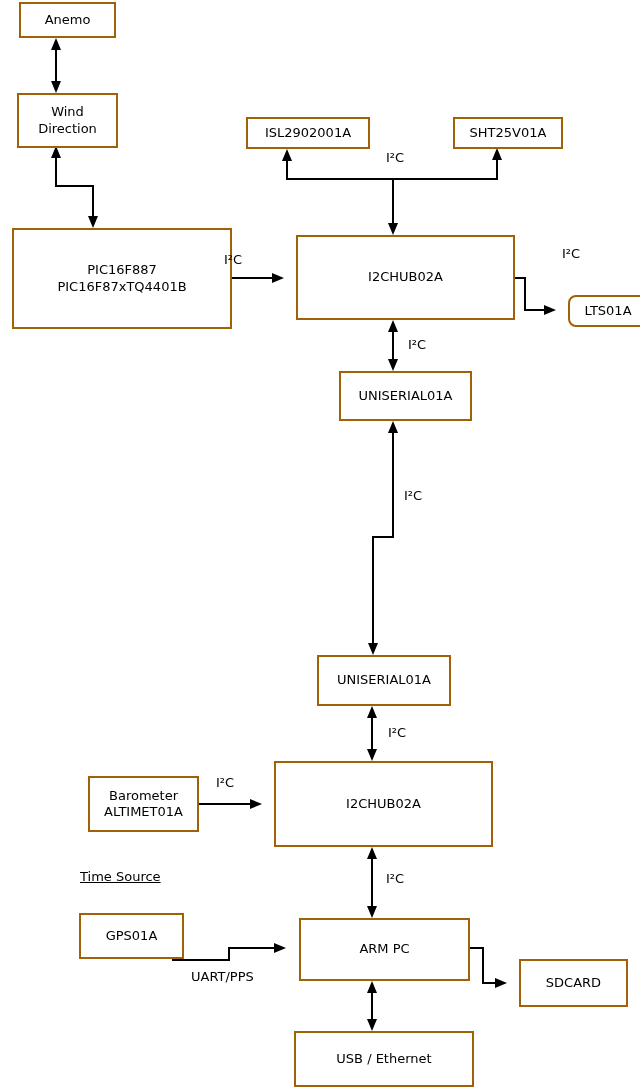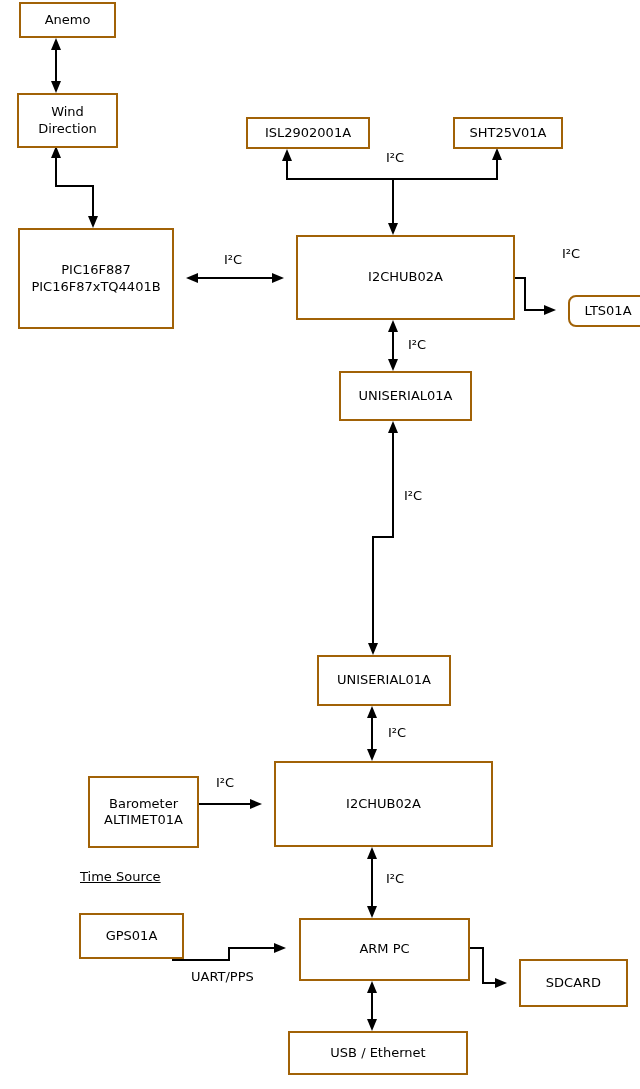--- a/index.html
+++ b/index.html
@@ -136,35 +136,35 @@
     <g>
       <path class="edge" d="M372,987 L372,1025"></path>
       <polygon class="arrowhead" points="372,981 367,993 377,993"></polygon>
       <polygon class="arrowhead" points="372,1031 367,1019 377,1019"></polygon>
     </g>
   </svg>
 
   <div class="box" style="left:7px;  top:2px;   width:97px;  height:36px;">Anemo</div>
   <div class="box" style="left:5px;  top:93px;  width:101px; height:55px;">Wind
 Direction</div>
-  <div class="box" style="left:6px;  top:228px; width:156px; height:101px;">PIC16F887
+  <div class="box" style="left:0;  top:228px; width:220px; height:101px;">PIC16F887
 PIC16F87xTQ4401B</div>
   <div class="box" style="left:234px;top:117px; width:124px; height:32px;">ISL2902001A</div>
   <div class="box" style="left:441px;top:117px; width:110px; height:32px;">SHT25V01A</div>
   <div class="box" style="left:284px;top:235px; width:219px; height:85px;">I2CHUB02A</div>
   <div class="box" style="left:556px;top:295px; width:80px;  height:32px;border-radius:8px;">LTS01A</div>
   <div class="box" style="left:327px;top:371px; width:133px; height:50px;">UNISERIAL01A</div>
   <div class="box" style="left:305px;top:655px; width:134px; height:51px;">UNISERIAL01A</div>
   <div class="box" style="left:262px;top:761px; width:219px; height:86px;">I2CHUB02A</div>
-  <div class="box" style="left:76px; top:776px; width:111px; height:72px;">Barometer
+  <div class="box" style="left:76px; top:776px; width:111px; height:56px;">Barometer
 ALTIMET01A</div>
   <div class="box" style="left:67px; top:913px; width:105px; height:46px;">GPS01A</div>
   <div class="box" style="left:507px;top:959px; width:109px; height:48px;">SDCARD</div>
   <div class="box" style="left:287px;top:918px; width:171px; height:63px;">ARM PC</div>
-  <div class="box" style="left:276px;top:1031px;width:180px; height:44px;">USB / Ethernet</div>
+  <div class="box" style="left:282px;top:1031px;width:180px; height:56px;">USB / Ethernet</div>
 
   <span class="lbl" style="left:386px;top:150px;">I²C</span>
   <span class="lbl" style="left:224px;top:252px;">I²C</span>
   <span class="lbl" style="left:562px;top:246px;">I²C</span>
   <span class="lbl" style="left:408px;top:337px;">I²C</span>
   <span class="lbl" style="left:404px;top:488px;">I²C</span>
   <span class="lbl" style="left:388px;top:725px;">I²C</span>
   <span class="lbl" style="left:216px;top:775px;">I²C</span>
   <span class="lbl" style="left:386px;top:871px;">I²C</span>
   <span class="lbl" style="left:80px; top:869px;text-decoration:underline;">Time Source</span>

